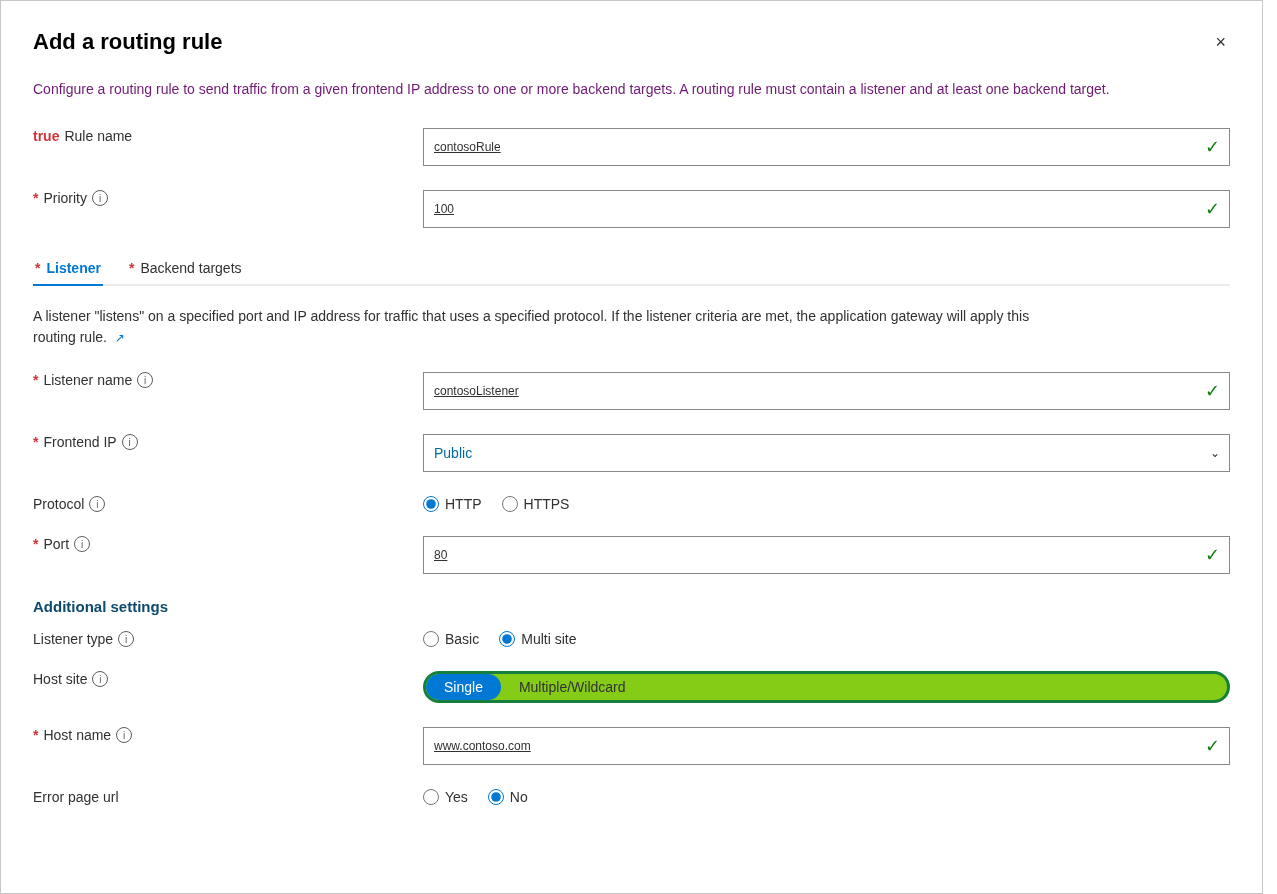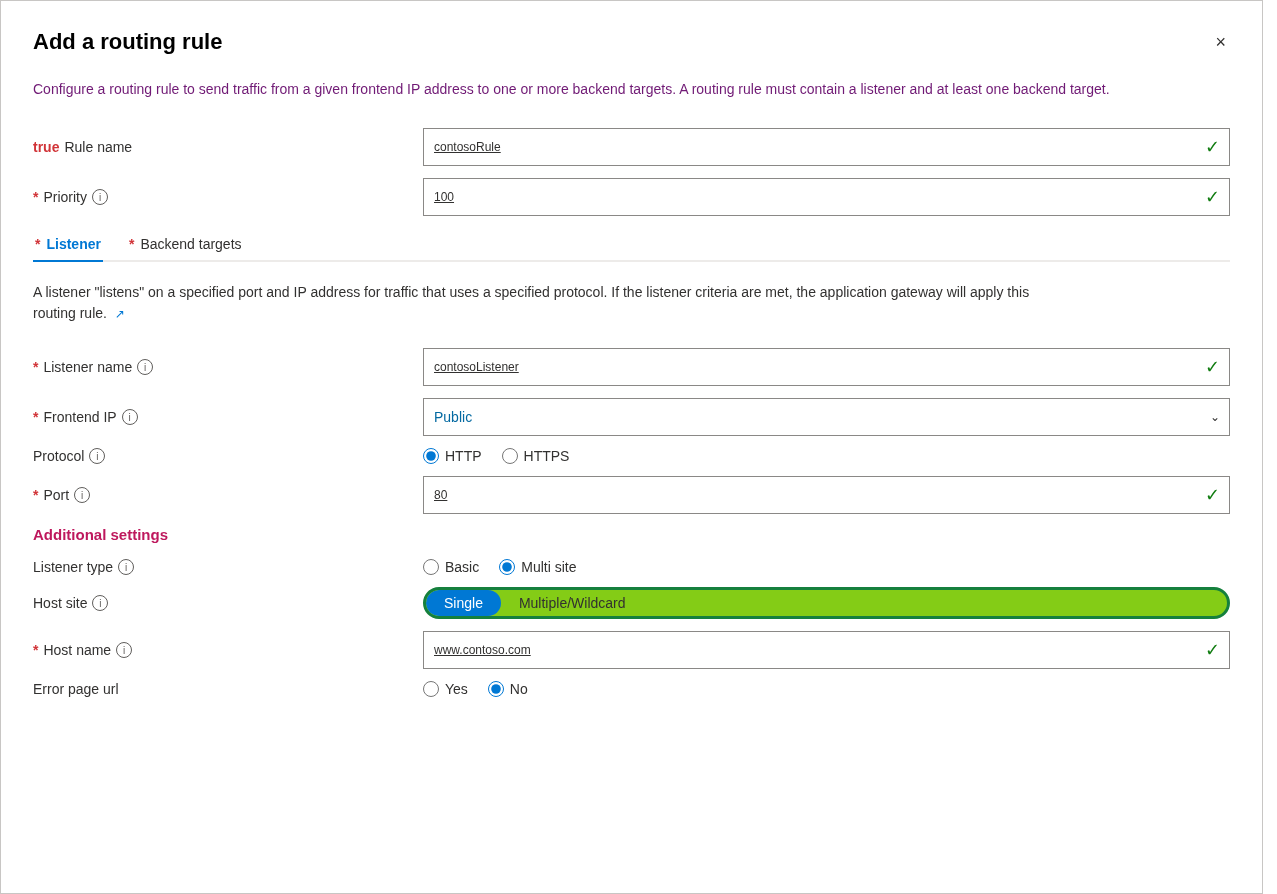--- a/index.html
+++ b/index.html
@@ -34,22 +34,22 @@
     }
     .description {
       font-size: 14px;
       color: #701a75;
       line-height: 1.5;
       margin-bottom: 28px;
       max-width: 1100px;
     }
     .form-row {
       display: flex;
-      align-items: center;
-      margin-bottom: 12px;
+      align-items: flex-start;
+      margin-bottom: 24px;
     }
     .form-label {
       width: 390px;
       font-size: 14px;
       color: #323130;
       display: flex;
       align-items: center;
       gap: 5px;
       flex-shrink: 0;
     }
@@ -154,21 +154,21 @@
     .external-link {
       display: inline-flex;
       align-items: center;
       color: #0078d4;
       font-size: 12px;
       margin-left: 4px;
     }
     .section-title {
       font-size: 15px;
       font-weight: 700;
-      color: #be185d;
+      color: #0c4a6e;
       margin-bottom: 16px;
     }
     .radio-group {
       display: flex;
       align-items: center;
       gap: 20px;
       flex-wrap: wrap;
     }
     .radio-option {
       display: flex;

